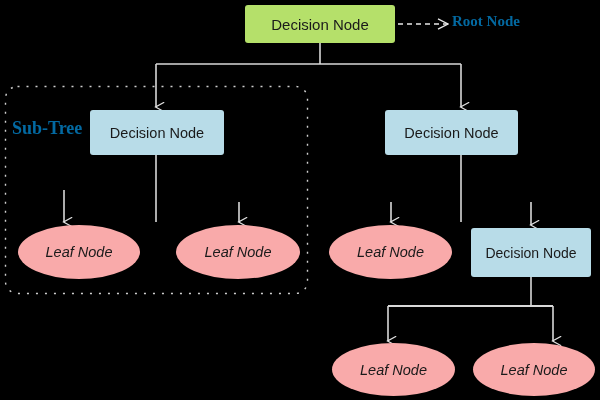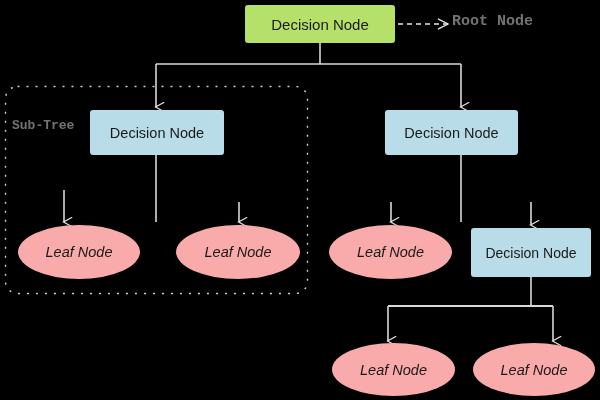--- a/index.html
+++ b/index.html
@@ -34,22 +34,22 @@
   }
   .node-rect {
     border-radius: 3px;
   }
   .node-ellipse {
     border-radius: 50%;
     font-style: italic;
   }
   .label-red {
     position: absolute;
-    color: #737373;
-    font-family: Liberation Mono, monospace;
+    color: #0369a1;
+    font-family: Liberation Serif, serif;
     font-weight: bold;
     white-space: nowrap;
   }
 </style>
 </head>
 <body>
 
 <div id="canvas">
 
   <svg class="layer" viewBox="0 0 600 400">
@@ -119,15 +119,15 @@
   <div class="node node-ellipse" style="left:332px; top:343px; width:123px; height:53px; background:#f9aaaa; font-size:14.5px;">
     <span>Leaf Node</span>
   </div>
 
   <div class="node node-ellipse" style="left:473px; top:343px; width:122px; height:53px; background:#f9aaaa; font-size:14.5px;">
     <span>Leaf Node</span>
   </div>
 
   <div class="label-red" style="left:452px; top:13px; font-size:15px;">Root Node</div>
 
-  <div class="label-red" style="left:12px; top:118px; font-size:13px;">Sub-Tree</div>
+  <div class="label-red" style="left:12px; top:118px; font-size:18px;">Sub-Tree</div>
 
 </div>
 
 </body></html>

